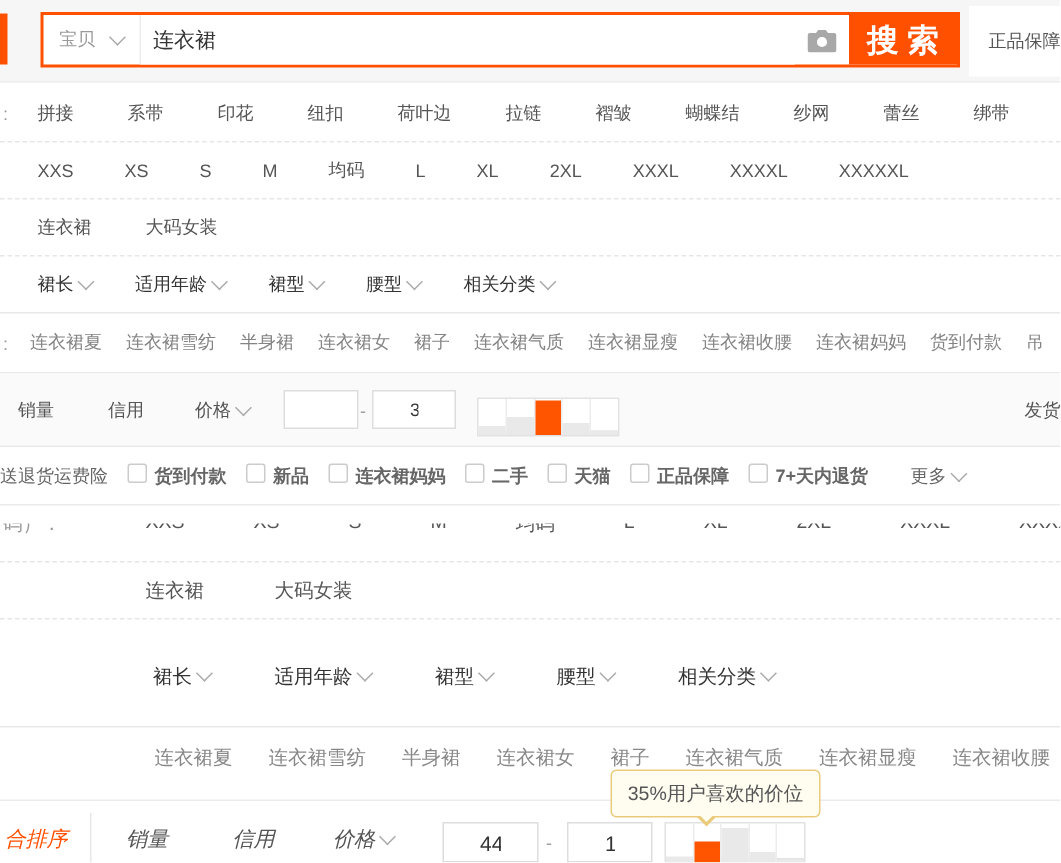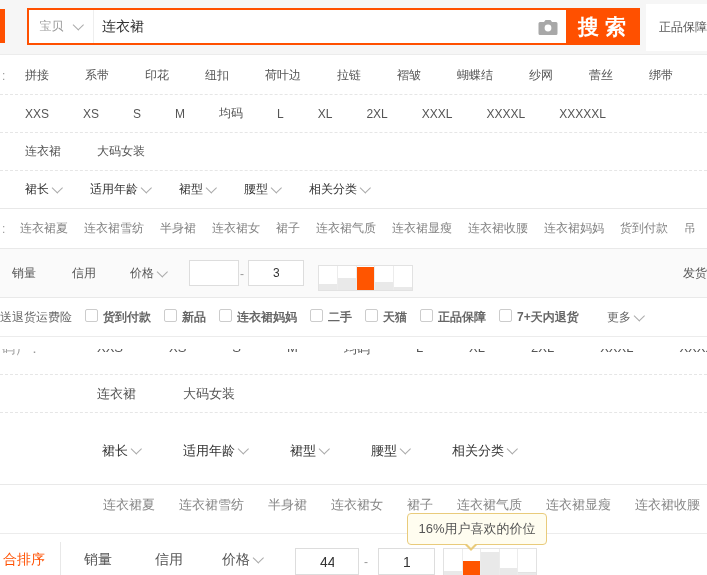--- a/index.html
+++ b/index.html
@@ -77,21 +77,21 @@
   .clipinner{margin-top:-9px;display:flex;gap:46px;padding-left:97px;font-size:13px;color:#555;white-space:nowrap;}
   .clipinner .lab{position:absolute;left:2px;color:#999;}
   .lrow{position:absolute;left:0;width:707px;display:flex;align-items:center;font-size:13px;color:#555;}
   .lcats{top:380px;height:28px;padding-left:97px;gap:47px;}
   .lconds{top:436px;height:30px;padding-left:102px;gap:42px;color:#333;}
   .lsuggest{top:492px;height:26px;padding-left:103px;gap:24px;color:#888;}
 
   
   .sortbar2{position:absolute;left:0;top:533px;width:707px;height:42px;background:#fff;
             border-top:1px solid #ececec;box-sizing:border-box;}
-  .sb2-item{position:absolute;top:10px;height:32px;display:flex;align-items:center;font-size:14px;color:#555;cursor:pointer;white-space:nowrap;}
+  .sb2-item{position:absolute;top:10px;height:32px;display:flex;align-items:center;font-size:14px;color:#555;cursor:pointer;white-space:nowrap;font-style:italic;}
   .tab-active{color:#ff5000;}
 </style>
 </head>
 <body>
 
 <div class="screen">
 
   <div class="header">
     <div class="sliver"></div>
     <div class="searchbox">
@@ -309,21 +309,21 @@
     <span class="tag">连衣裙雪纺</span>
     <span class="tag">半身裙</span>
     <span class="tag">连衣裙女</span>
     <span class="tag">裙子</span>
     <span class="tag">连衣裙气质</span>
     <span class="tag">连衣裙显瘦</span>
     <span class="tag">连衣裙收腰</span>
   </div>
 
   <div class="tooltip" style="left:407px;top:513px;width:138px;height:30px;font-size:13px;--ax:56px;">
-    <span>16%用户喜欢的价位</span>
+    <span>35%用户喜欢的价位</span>
   </div>
 
   <div class="sortbar2">
     <span class="sb2-item tab-active" style="left:3px;">合排序</span>
     <span class="vdiv" style="left:60px;top:8px;height:34px;position:absolute;"></span>
     <span class="sb2-item" style="left:84px;">销量</span>
     <span class="sb2-item" style="left:155px;">信用</span>
     <span class="sb2-item" style="left:222px;">
         <span>价格</span>
         <i class="chev"></i>

